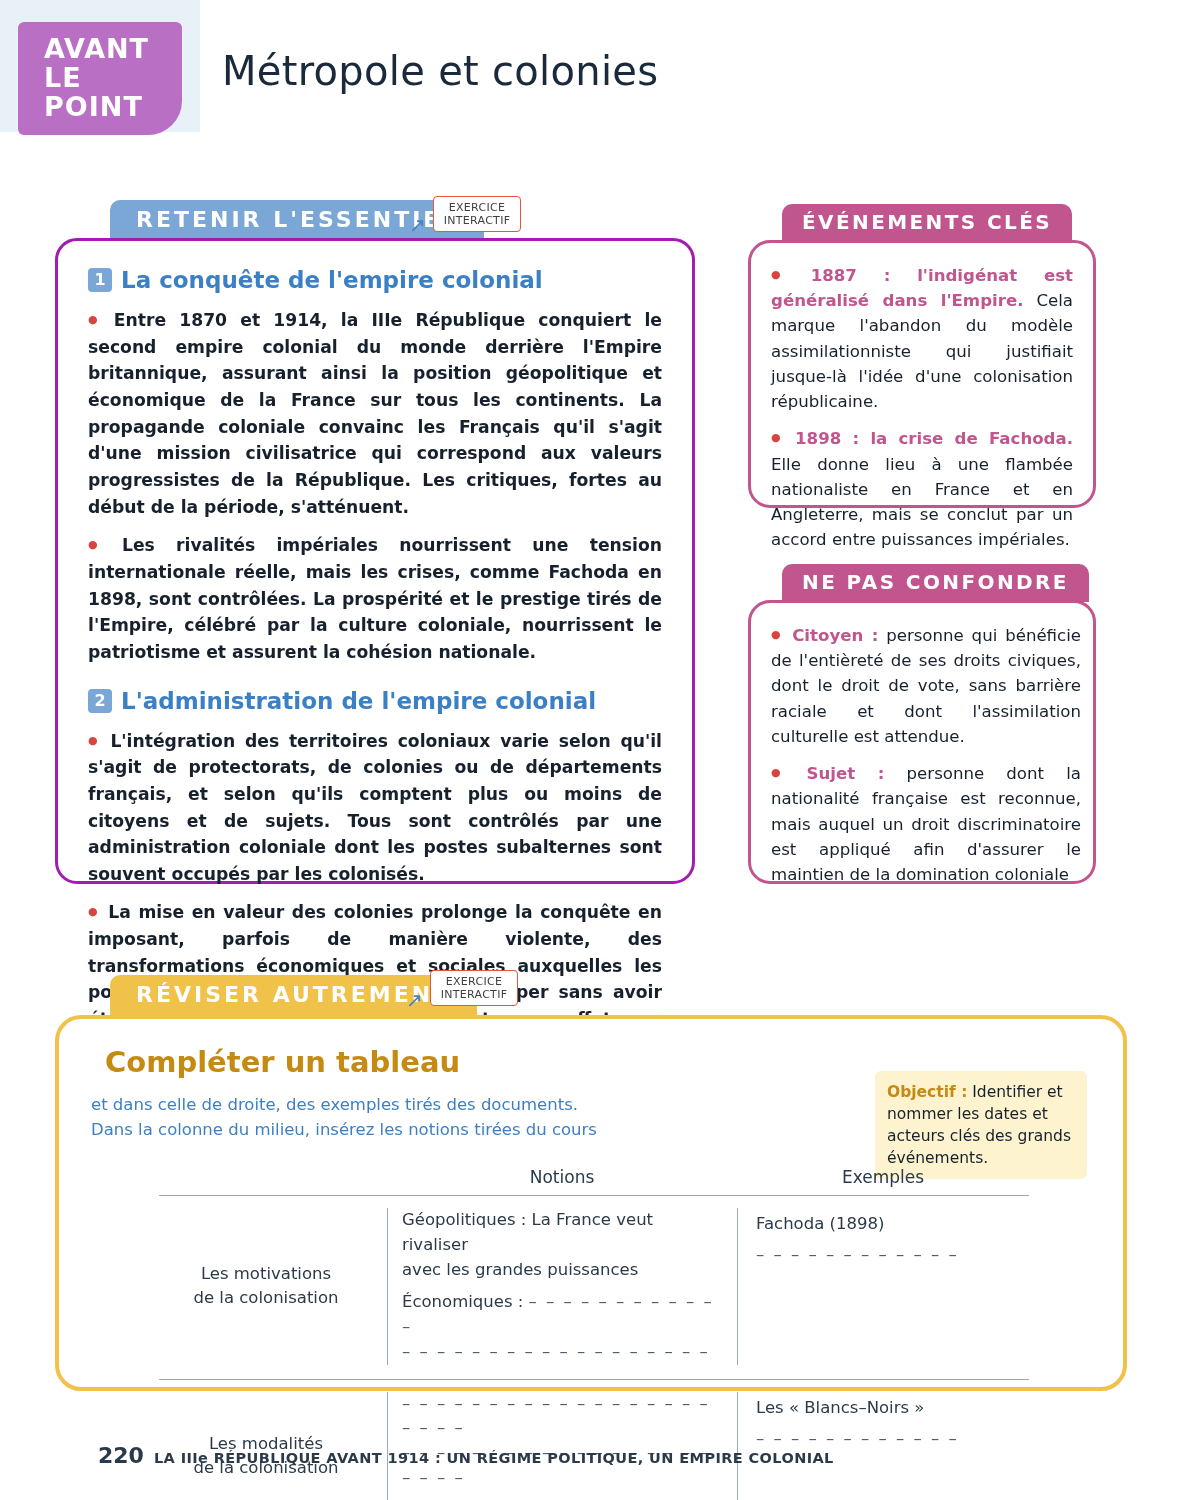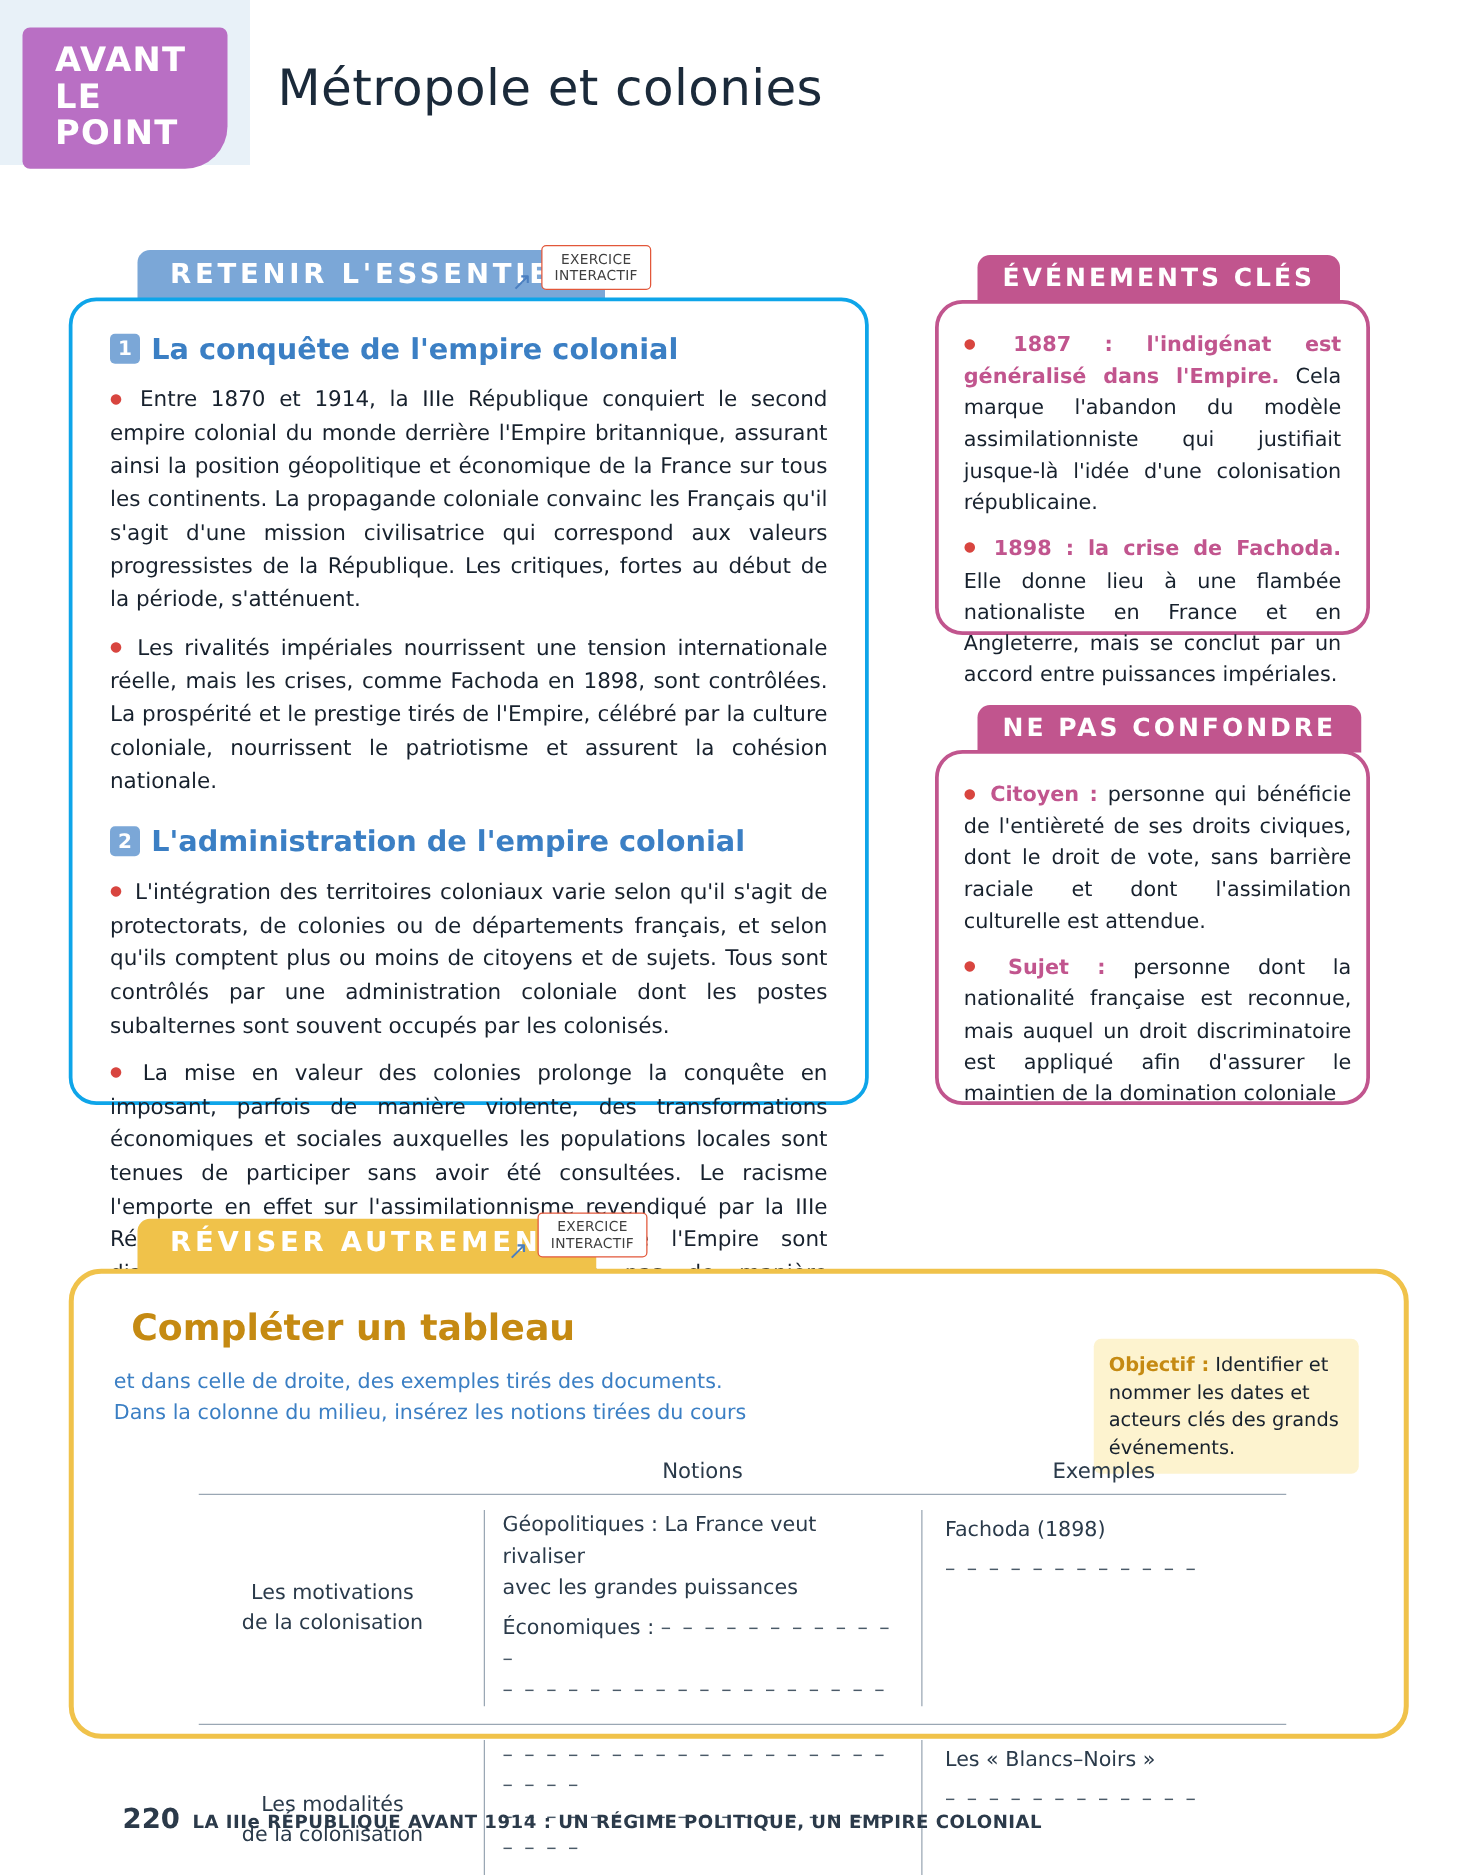--- a/index.html
+++ b/index.html
@@ -79,21 +79,21 @@
     letter-spacing: 0.3px;
   }
   .exo-arrow {
     position: absolute;
     color: #4b7fc0;
     font-size: 20px;
   }
   .blue-box {
     left: 55px; top: 238px;
     width: 640px; height: 646px;
-    border: 3px solid #0ea5e9;
+    border: 3px solid #a21caf;
     border-radius: 22px;
     background: #ffffff;
   }
   .num-badge {
     display: inline-block;
     width: 24px; height: 24px;
     background: #7ba7d7;
     color: #fff;
     font-size: 16px;
     font-weight: bold;
@@ -108,20 +108,21 @@
     font-size: 23px;
     font-weight: bold;
     font-family: "DejaVu Sans", sans-serif;
   }
   .body-text {
     font-size: 17.2px;
     line-height: 1.55;
     color: #17212d;
     text-align: justify;
     font-family: "DejaVu Sans", sans-serif;
+    font-weight: bold;
   }
   .bullet-red::before {
     content: "\25CF";
     color: #d8453f;
     font-size: 11px;
     vertical-align: 3px;
     margin-right: 9px;
   }
 
   

